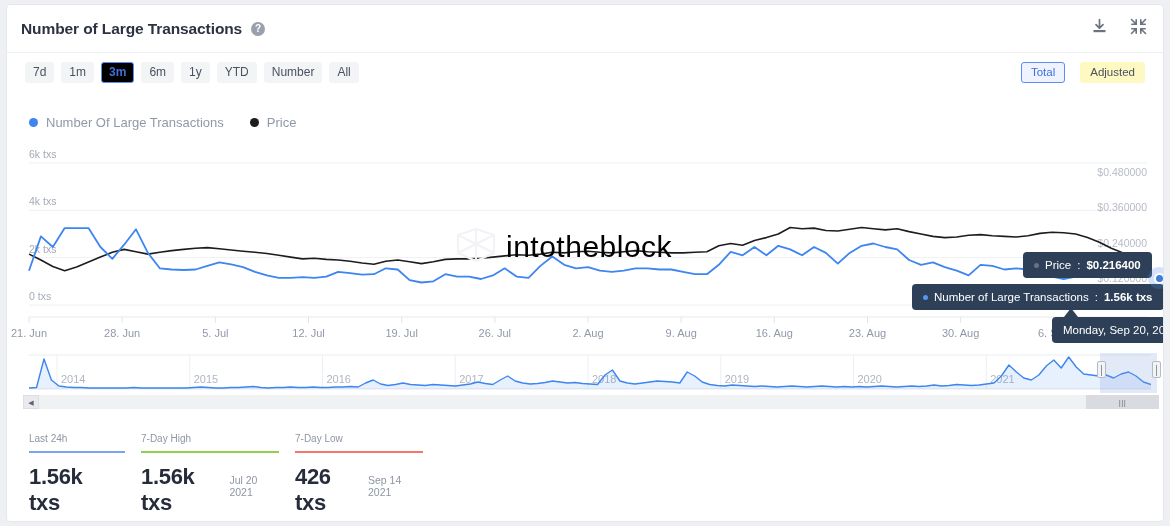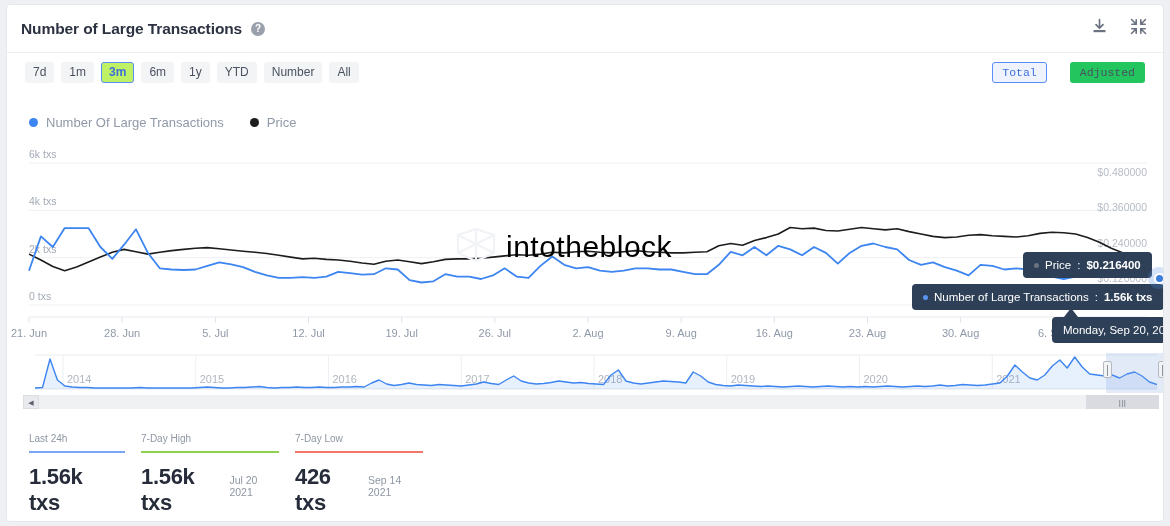--- a/index.html
+++ b/index.html
@@ -54,30 +54,30 @@
   .ranges { margin-left: 18px; display: flex; gap: 7px; }
   .range-btn {
     height: 21px; min-width: 26px; padding: 0 7px;
     background: #f3f4f6; border: 1px solid transparent;
     border-radius: 3px;
     font-size: 12px; color: #4a5160;
     display: flex; align-items: center; justify-content: center;
     cursor: pointer; white-space: nowrap;
   }
   .range-btn.active {
-    background: #bef264; border-color: #5b8df5; color: #3f6fd8;
+    background: #000000; border-color: #5b8df5; color: #3f6fd8;
     font-weight: bold;
   }
   .modes {
     margin-left: auto; margin-right: 18px;
-    display: flex; gap: 23px; font-family: Liberation Mono, monospace;
+    display: flex; gap: 15px;
   }
   .mode-btn {
     height: 21px; padding: 0 9px;
-    background: #22c55e; border: 1px solid transparent;
+    background: #fef9c3; border: 1px solid transparent;
     border-radius: 3px;
     font-size: 11.5px; color: #4a5160;
     display: flex; align-items: center; justify-content: center;
     cursor: pointer;
   }
   .mode-btn.active {
     background: #eef3ff; border-color: #5b8df5; color: #3f6fd8;
   }
 
   
@@ -139,21 +139,21 @@
     background: rgba(80,140,230,0.25);
     display: flex; align-items: center; justify-content: center;
   }
   .hl-point-inner {
     width: 11px; height: 11px; border-radius: 50%;
     background: #3d7ddb; border: 2px solid #fff;
   }
 
   
   .navigator {
-    position: absolute; left: 28px; top: 348px;
+    position: absolute; left: 22px; top: 348px;
     width: 1122px; height: 46px;
   }
   .nav-svg { display: block; }
   .nav-year { font-size: 11px; fill: #b0b6c0; }
   .nav-selection {
     position: absolute; top: 0; left: 1071px;
     width: 57px; height: 40px;
     background: rgba(124,158,221,0.22);
   }
   .nav-handle {

